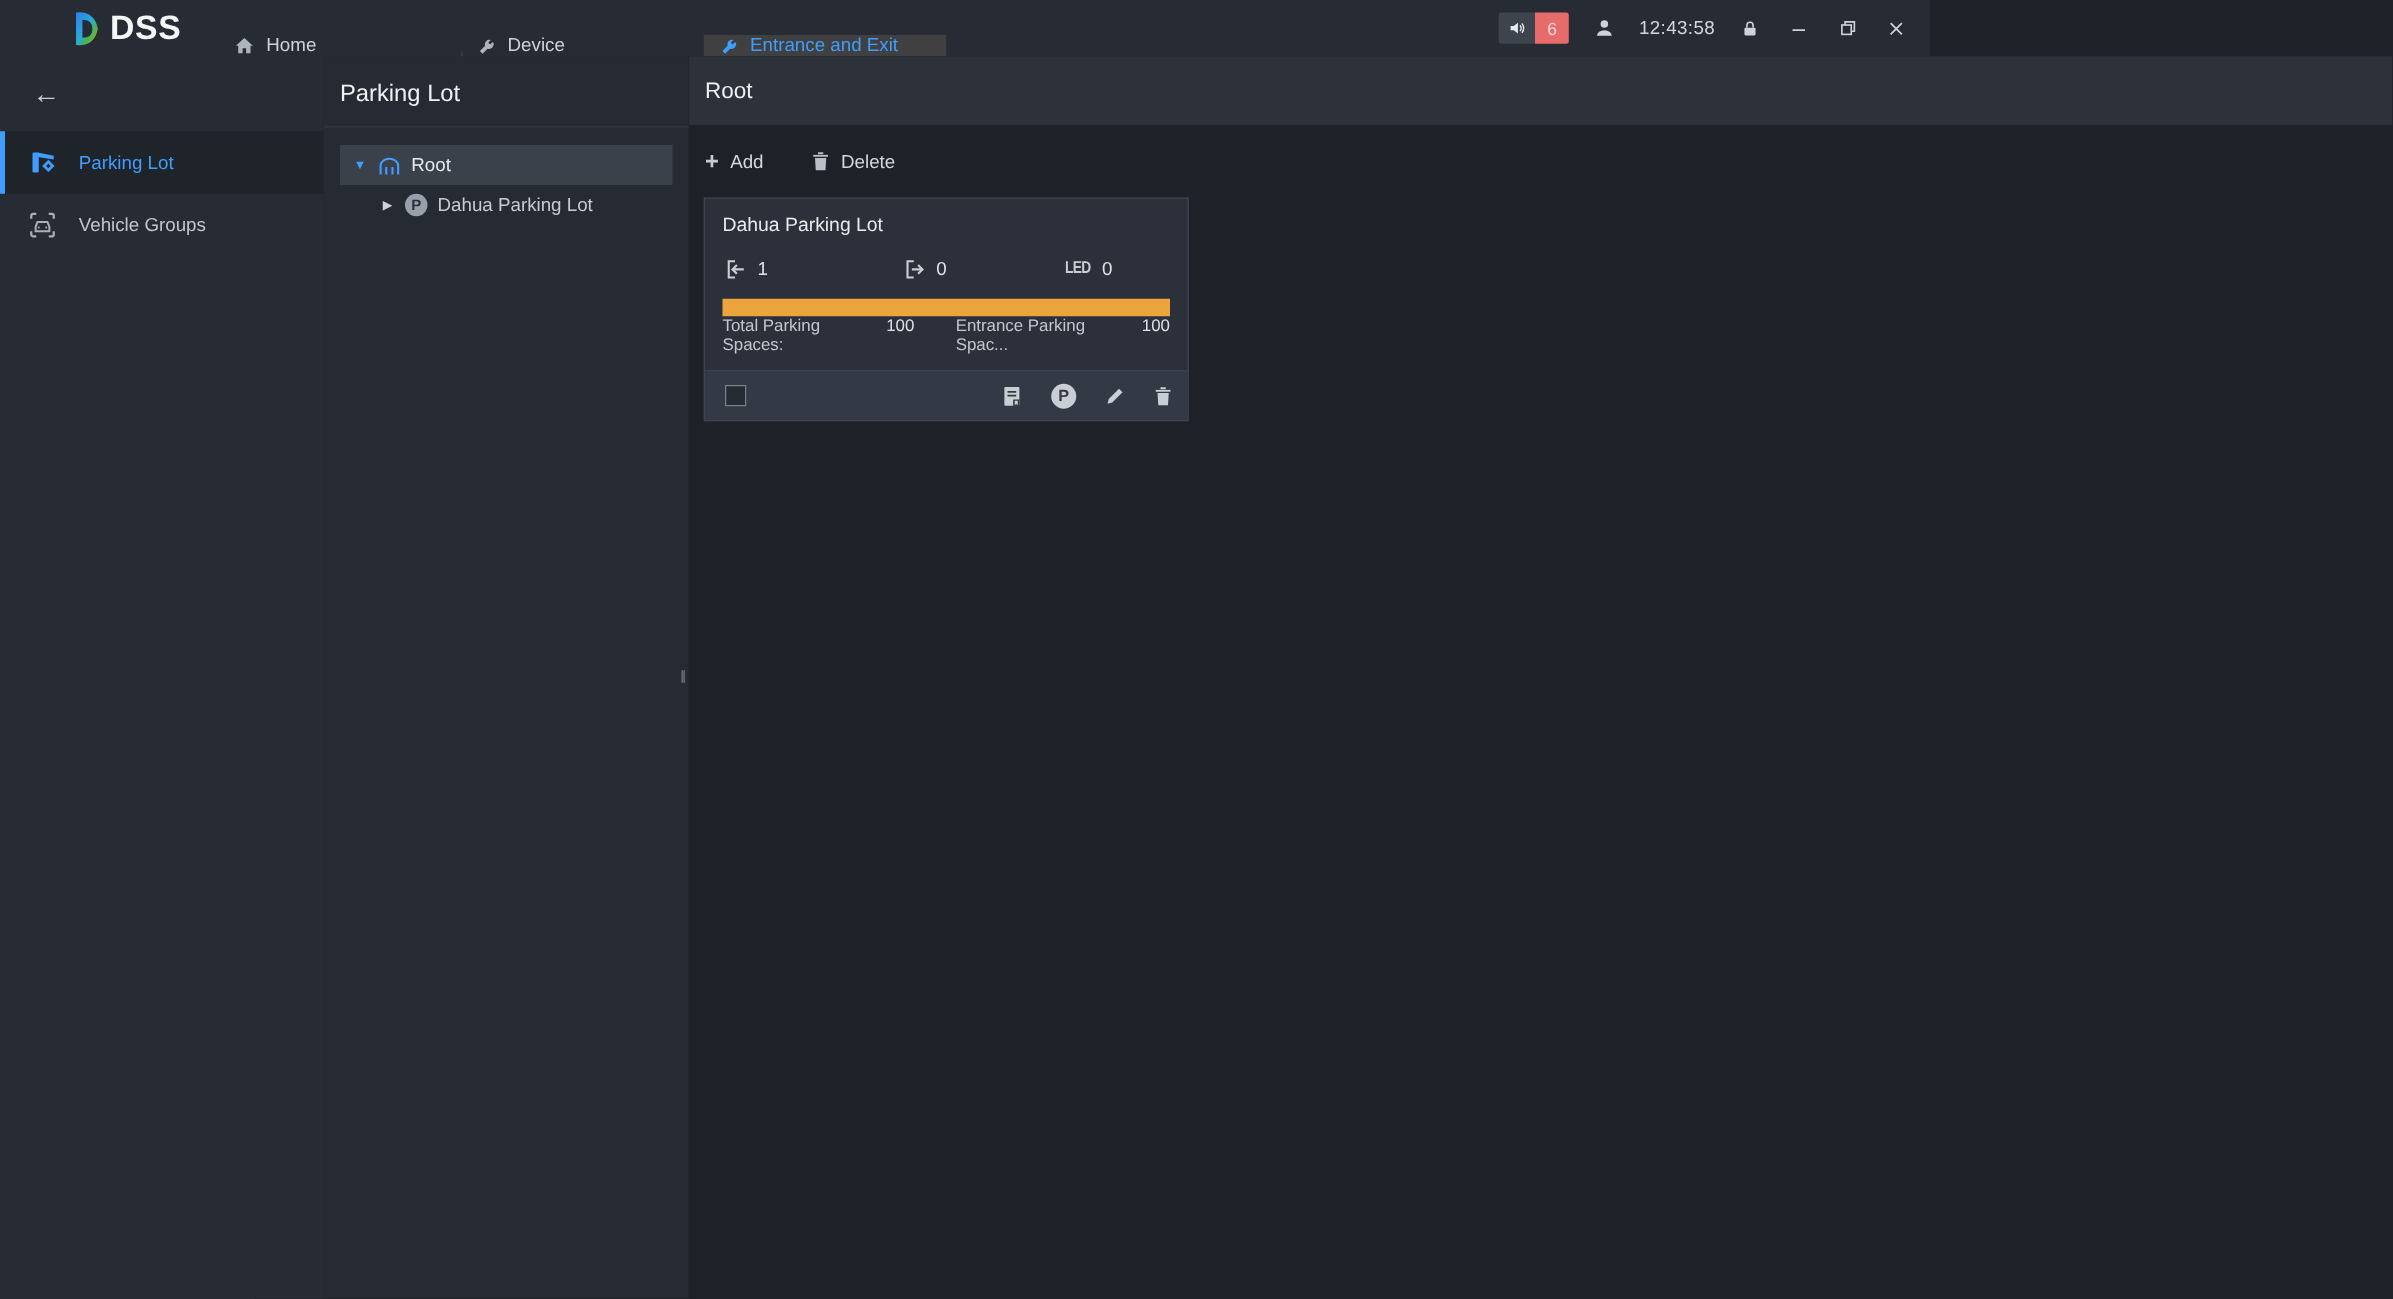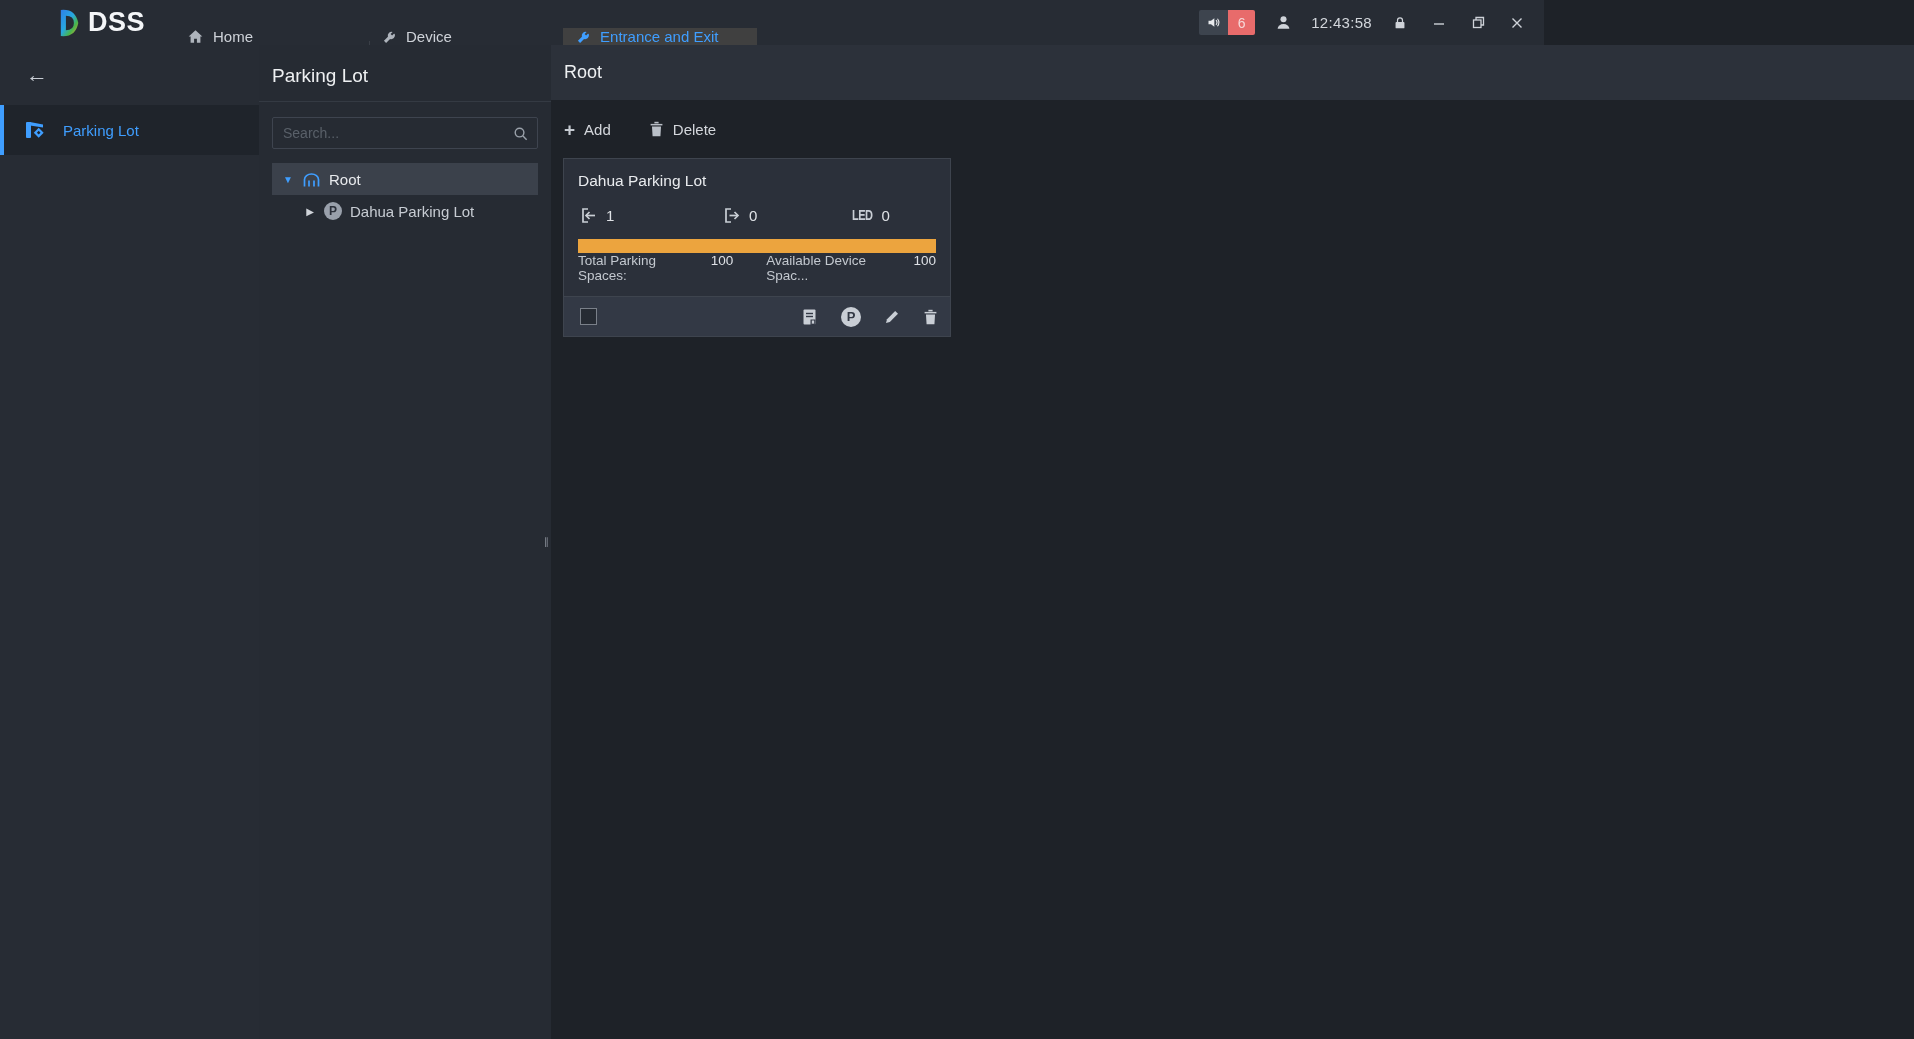--- a/index.html
+++ b/index.html
@@ -240,34 +240,36 @@
     <span>
       <svg width="24" height="24" viewBox="0 0 24 24">
         <rect x="4" y="4" width="5" height="16" rx="1" fill="#3f9eff"></rect>
         <path d="M8 4 L21 6.5 21 9.5 8 7.5 z" fill="#3f9eff"></path>
         <rect x="13.2" y="11.2" width="7" height="7" transform="rotate(45 16.7 14.7)" fill="#3f9eff"></rect>
         <rect x="15.4" y="13.4" width="2.6" height="2.6" transform="rotate(45 16.7 14.7)" fill="#1f242b"></rect>
       </svg>
     </span>
     <span>Parking Lot</span>
   </div>
+  <div class="side-item">
+    <span>
+      <svg width="24" height="24" viewBox="0 0 24 24" fill="none" stroke="#aab0b9" stroke-width="1.8">
+        <path d="M3 7V4.5A1.5 1.5 0 0 1 4.5 3H7 M17 3h2.5A1.5 1.5 0 0 1 21 4.5V7 M21 17v2.5a1.5 1.5 0 0 1-1.5 1.5H17 M7 21H4.5A1.5 1.5 0 0 1 3 19.5V17"></path>
+        <path d="M6.5 13.5 8 9.5h8l1.5 4v3.5h-11z" stroke-width="1.6"></path>
+        <circle cx="9" cy="14" r="0.8" fill="#aab0b9" stroke="none"></circle>
+        <circle cx="15" cy="14" r="0.8" fill="#aab0b9" stroke="none"></circle>
+      </svg>
+    </span>
+    <span>Vehicle Groups</span>
+  </div>
 </div>
 
 <div class="treepanel">
   <div class="panel-title">Parking Lot</div>
   <div class="panel-divider"></div>
-  <div class="searchbox">
-    <input type="text" placeholder="Search..." style="">
-    <span>
-      <svg width="17" height="17" viewBox="0 0 18 18" fill="none" stroke="#9aa1aa" stroke-width="1.5">
-        <circle cx="8" cy="8" r="4.6"></circle>
-          <line x1="11.6" y1="11.6" x2="15.5" y2="15.5"></line>
-      </svg>
-    </span>
-  </div>
   <div class="tree">
     <div class="tree-row selected">
       <span class="caret blue">▼</span>
       <span class="tree-icon">
         <svg width="19" height="17" viewBox="0 0 19 17" fill="none" stroke="#3f9eff" stroke-width="1.7">
           <path d="M2.5 15.5V8.5a7 5.5 0 0 1 14 0v7"></path>
           <line x1="7" y1="15.5" x2="7" y2="9.5"></line>
           <line x1="12" y1="15.5" x2="12" y2="9.5"></line>
         </svg>
       </span>
@@ -339,21 +341,21 @@
       <div class="bar-track">
         <div class="bar-fill" style="width:100%"></div>
       </div>
 
       <div class="space-row">
         <div class="space-pair">
           <span>Total Parking Spaces:</span>
           <span class="space-val">100</span>
         </div>
         <div class="space-pair second">
-          <span>Available Device Spac...</span>
+          <span>Entrance Parking Spac...</span>
           <span class="space-val">100</span>
         </div>
       </div>
     </div>
 
     <div class="card-footer">
       <span class="checkbox"></span>
       <div class="footer-icons">
         <span class="ficon">
           <svg width="17" height="18" viewBox="0 0 17 18">

